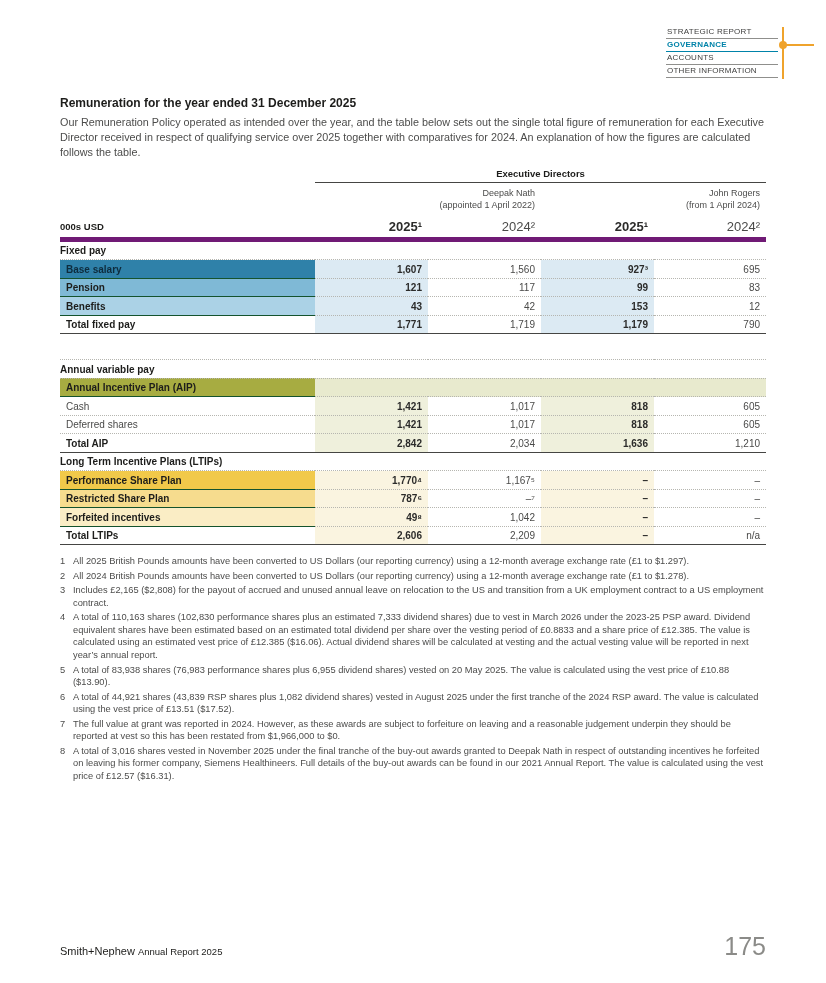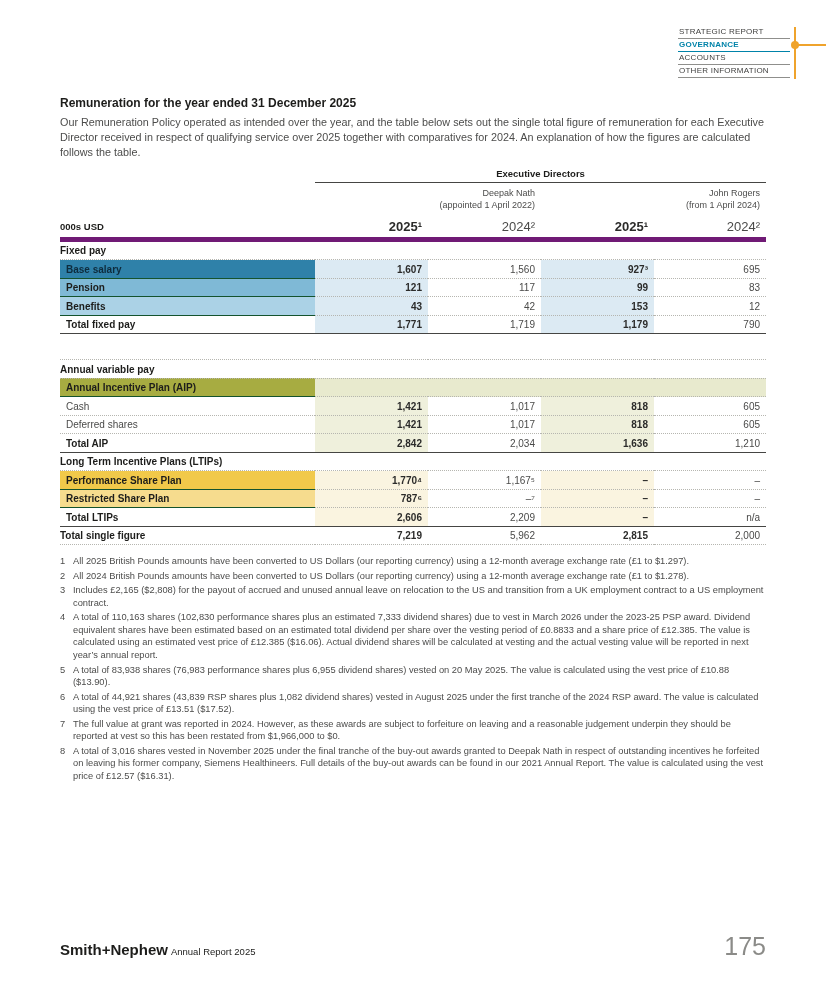--- a/index.html
+++ b/index.html
@@ -16,21 +16,21 @@
     --row-rsp:#F6DC8E;
     --row-forfeited:#FAEDC5;
     --tint-cream:#FAF4E0;
   }
   *{margin:0;padding:0;box-sizing:border-box;}
   html,body{background:#fff;}
   body{font-family:"Liberation Sans","DejaVu Sans",sans-serif;color:#1d1d1b;}
   .page{position:relative;width:826px;height:983px;background:#fff;margin:0 auto;overflow:hidden;}
 
   
-  .topnav{position:absolute;top:26px;right:0;width:148px;height:60px;}
+  .topnav{position:absolute;top:26px;right:12px;width:148px;height:60px;}
   .nav-items{position:absolute;left:0;top:0;width:112px;}
   .nav-item{height:13px;line-height:12px;font-size:8px;letter-spacing:.25px;color:#3f3f3e;
             border-bottom:1px solid #8f8f8c;padding-left:1px;cursor:pointer;}
   .nav-item.active{color:var(--nav-active);font-weight:bold;border-bottom-color:var(--nav-active);}
   .nav-rail{position:absolute;left:116px;top:1px;width:2px;height:52px;background:var(--accent-orange);}
   .nav-dot{position:absolute;left:113px;top:15px;width:8px;height:8px;border-radius:50%;background:var(--accent-orange);}
   .nav-tick{position:absolute;left:118px;top:18px;right:0;height:2px;background:var(--accent-orange);}
 
   .content{position:absolute;left:60px;top:0;width:706px;}
   .h1{margin-top:96px;font-size:12px;font-weight:bold;color:#1d1d1b;}
@@ -71,21 +71,21 @@
   .tc{background:var(--tint-cream);}
   .ta{background:var(--tint-aip-row);}
 
   .fns{margin-top:10px;}
   .fn{display:flex;font-size:9.3px;color:#4c4c4b;line-height:1.35;margin-bottom:2px;}
   .fn-num{flex:0 0 13px;}
   .fn-text{flex:1;}
 
   .footer{position:absolute;left:60px;right:60px;top:934px;display:flex;
           justify-content:space-between;align-items:flex-end;}
-  .brand{font-weight:bold;font-size:15px;color:#1d1d1b;}
+  .brand{font-weight:normal;font-size:11px;color:#1d1d1b;}
   .ftitle{font-size:9.5px;color:#1d1d1b;margin-left:3px;}
   .pageno{font-size:25px;color:#8b8b88;line-height:1;}
 </style>
 </head>
 <body>
 
 <div class="page">
 
   <nav class="topnav">
     <div class="nav-items">
@@ -212,33 +212,33 @@
           <td class="v b tc">–</td>
           <td class="v">–</td>
         </tr>
         <tr>
           <td class="lc lc-rsp">Restricted Share Plan</td>
           <td class="v b tc">787⁶</td>
           <td class="v">–⁷</td>
           <td class="v b tc">–</td>
           <td class="v">–</td>
         </tr>
+        <tr>
+          <td class="lc lc-forf">Forfeited incentives</td>
+          <td class="v b tc">49⁸</td>
+          <td class="v">1,042</td>
+          <td class="v b tc">–</td>
+          <td class="v">–</td>
+        </tr>
         <tr class="bbs">
           <td class="lbl ind tl">Total LTIPs</td>
           <td class="v b tc">2,606</td>
           <td class="v">2,209</td>
           <td class="v b tc">–</td>
           <td class="v">n/a</td>
-        </tr>
-        <tr>
-          <td class="lbl tl">Total single figure</td>
-          <td class="v b">7,219</td>
-          <td class="v">5,962</td>
-          <td class="v b">2,815</td>
-          <td class="v">2,000</td>
         </tr>
       </tbody>
     </table>
 
     <div class="fns">
       <div class="fn">
         <span class="fn-num">1</span>
         <span class="fn-text">All 2025 British Pounds amounts have been converted to US Dollars (our reporting currency) using a 12-month average exchange rate (£1 to $1.297).</span>
       </div>
       <div class="fn">

